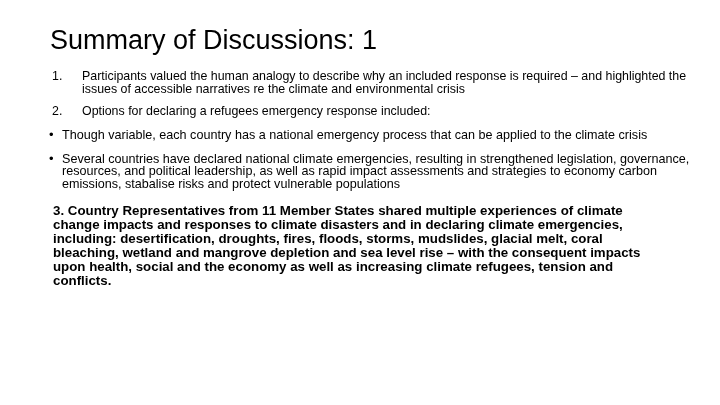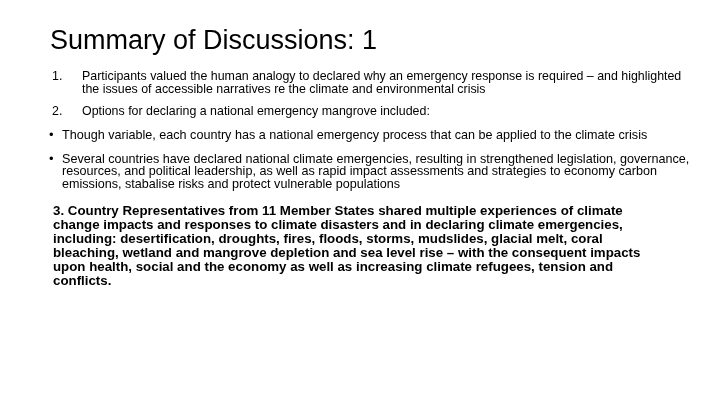--- a/index.html
+++ b/index.html
@@ -104,26 +104,26 @@
 <body>
 
 <div class="slide">
 
   <div class="slide-title">Summary of Discussions: 1</div>
 
   <div class="body-area">
 
     <div class="num-item gap-after-1">
       <span class="marker">1.</span>
-      <span class="txt">Participants valued the human analogy to declared why an emergency response is required – and highlighted the issues of accessible narratives re the climate and environmental crisis</span>
+      <span class="txt">Participants valued the human analogy to describe why an included response is required – and highlighted the issues of accessible narratives re the climate and environmental crisis</span>
     </div>
 
     <div class="num-item gap-after-2">
       <span class="marker">2.</span>
-      <span class="txt">Options for declaring a national emergency mangrove included:</span>
+      <span class="txt">Options for declaring a refugees emergency response included:</span>
     </div>
 
     <div class="bul-item">
       <span class="marker">•</span>
       <span class="txt">Though variable, each country has a national emergency process that can be applied to the climate crisis</span>
     </div>
 
     <div class="bul-item">
       <span class="marker">•</span>
       <span class="txt">Several countries have declared national climate emergencies, resulting in strengthened legislation, governance, resources, and political leadership, as well as rapid impact assessments and strategies to economy carbon emissions, stabalise risks and protect vulnerable populations</span>

